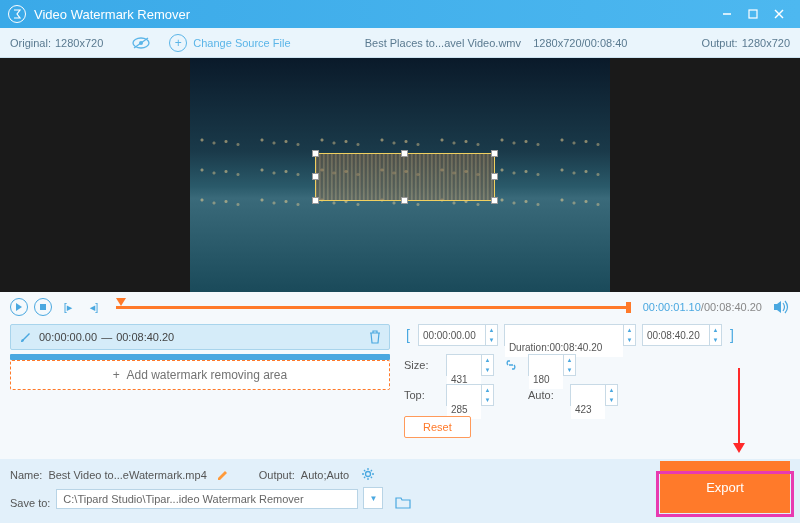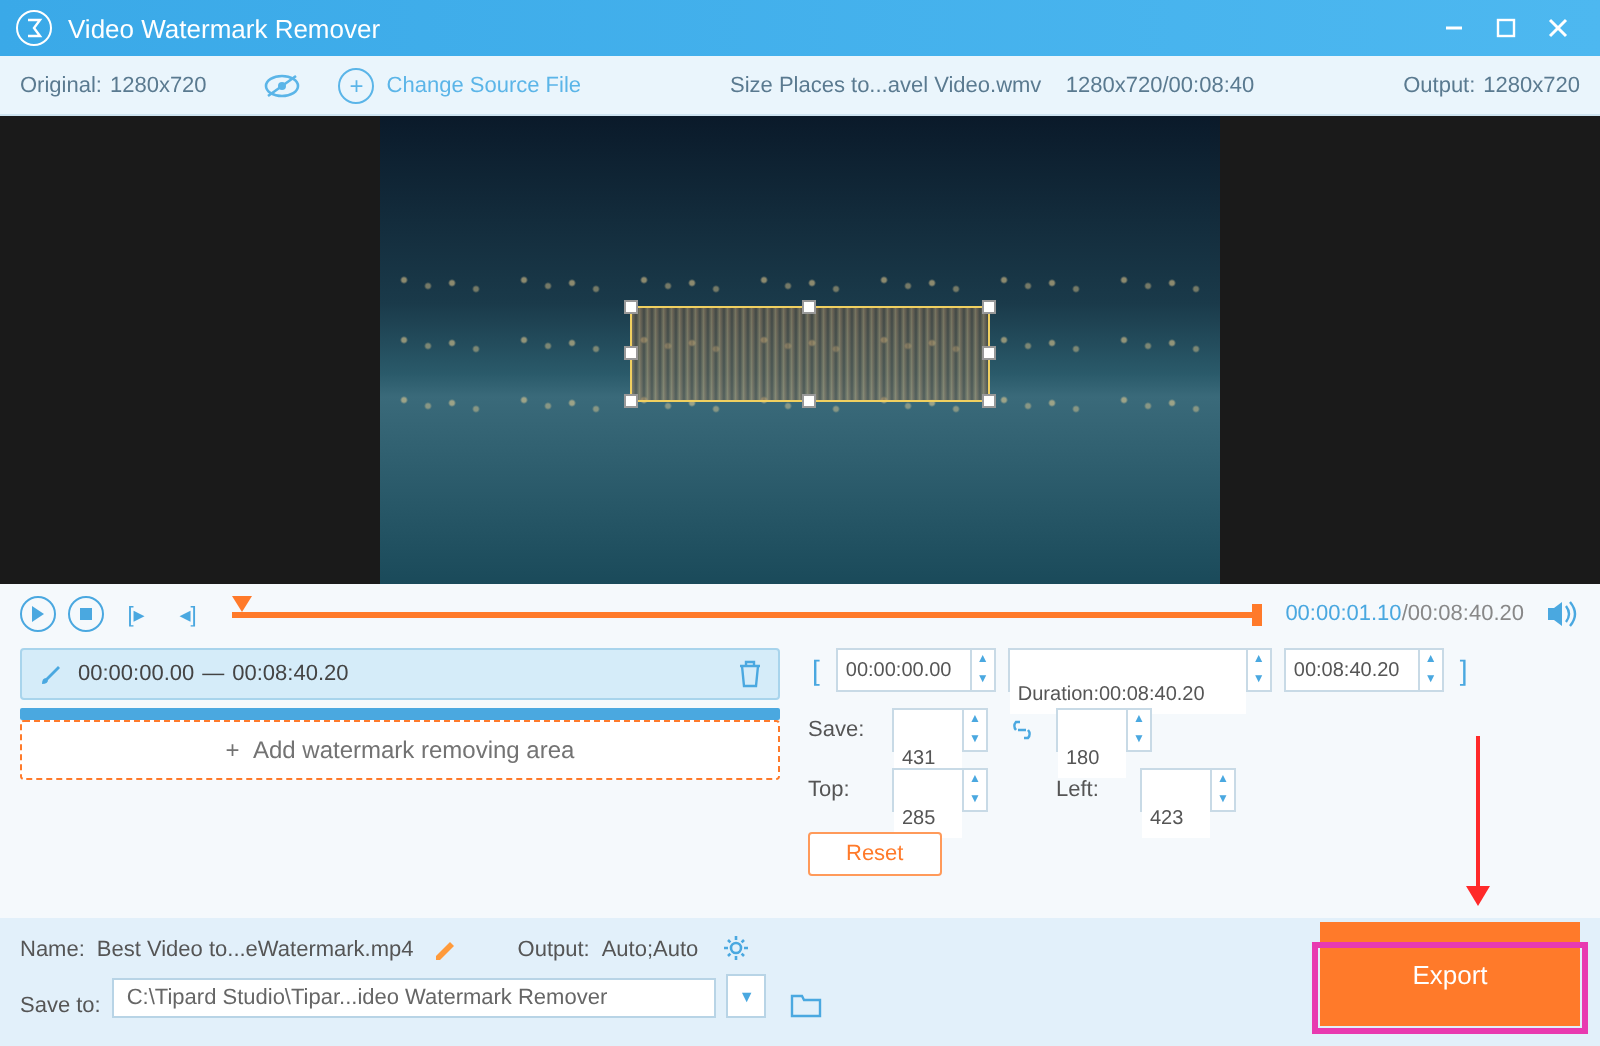--- a/index.html
+++ b/index.html
@@ -118,21 +118,21 @@
         <ellipse cx="10" cy="7" rx="8" ry="5" stroke="#5bb5e8" stroke-width="1.3" fill="none"></ellipse>
         <circle cx="10" cy="7" r="2" fill="#5bb5e8"></circle>
         <line x1="3" y1="12" x2="17" y2="2" stroke="#5bb5e8" stroke-width="1.3"></line>
       </svg>
   </span>
   <div class="change-btn">
     <div class="plus-circ">+</div>
     <span>Change Source File</span>
   </div>
   <div class="filename">
-    <span>Size Places to...avel Video.wmv</span>&nbsp;&nbsp;&nbsp;&nbsp;<span>1280x720/00:08:40</span>
+    <span>Best Places to...avel Video.wmv</span>&nbsp;&nbsp;&nbsp;&nbsp;<span>1280x720/00:08:40</span>
   </div>
   <span class="output-label">Output:</span>
   <span style="margin-left:4px">1280x720</span>
 </div>
 
 <div class="video-area">
   <div class="video-frame">
     <div class="city-lights"></div>
     <div class="sel-box">
       <div class="handle h-tl"></div>
@@ -219,21 +219,21 @@
       <div class="numbox">
           <input value="00:08:40.20" style="">
           <div class="spinner">
             <div>▲</div>
             <div>▼</div>
           </div>
         </div>
       <span class="bracket">]</span>
     </div>
     <div class="param-row">
-      <span class="lbl">Save:</span>
+      <span class="lbl">Size:</span>
       <div class="numbox small">
           <input value="431" style="">
           <div class="spinner">
             <div>▲</div>
             <div>▼</div>
           </div>
         </div>
       <span class="link-ic">
         <svg width="14" height="12" viewBox="0 0 14 12">
             <path d="M4 6 A3 3 0 0 1 4 2 L6 2 M10 6 A3 3 0 0 1 10 10 L8 10 M5 6 L9 6" stroke="#4aa8e0" stroke-width="1.3" fill="none" transform="rotate(0 7 6)"></path>
@@ -250,21 +250,21 @@
     <div class="param-row">
       <span class="lbl">Top:</span>
       <div class="numbox small">
           <input value="285" style="">
           <div class="spinner">
             <div>▲</div>
             <div>▼</div>
           </div>
         </div>
       <span style="width:22px"></span>
-      <span class="lbl">Left:</span>
+      <span class="lbl">Auto:</span>
       <div class="numbox small">
           <input value="423" style="">
           <div class="spinner">
             <div>▲</div>
             <div>▼</div>
           </div>
         </div>
     </div>
     <button class="reset-btn">Reset</button>
   </div>

